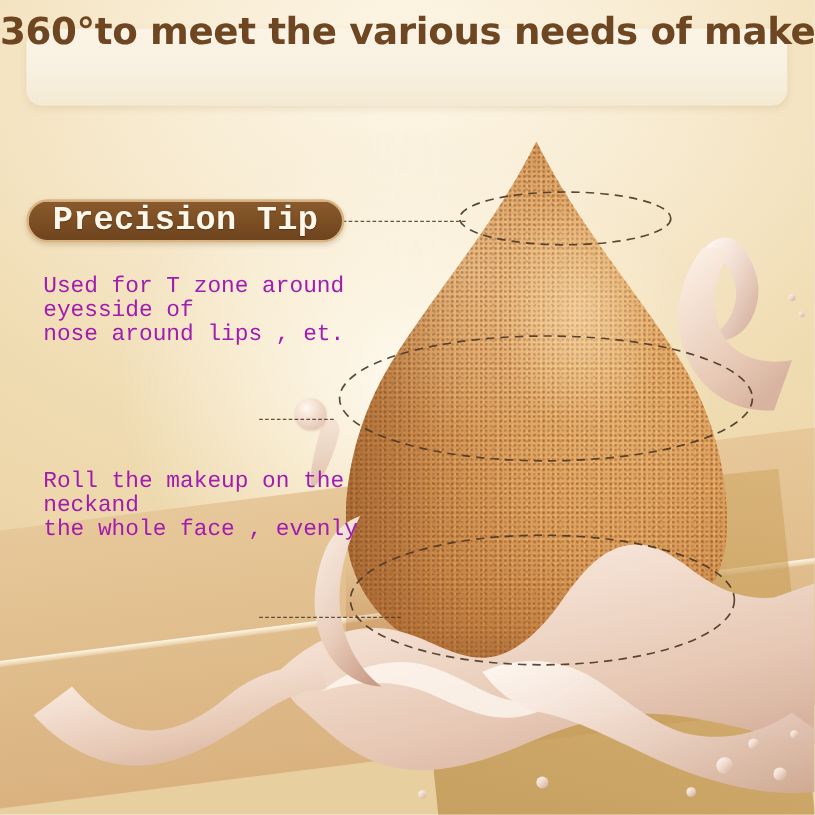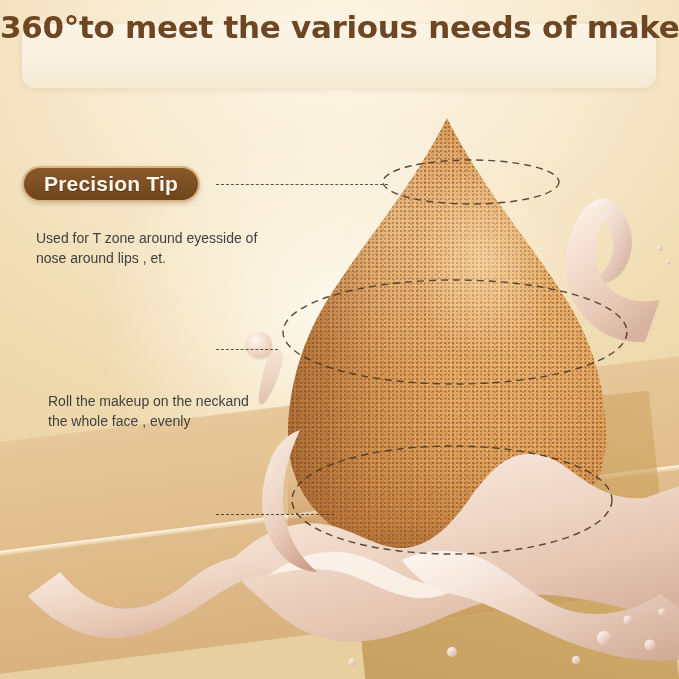--- a/index.html
+++ b/index.html
@@ -110,43 +110,43 @@
     border-radius: 18px;
     background: linear-gradient(180deg, #8a5a2c 0%, #7d4f24 48%, #6e441e 100%);
     border: 2px solid #d9b483;
     box-sizing: border-box;
     display: flex;
     align-items: center;
     padding: 0 20px;
     box-shadow: 0 2px 4px rgba(120,86,44,0.25);
   }
   .badge-label {
-    font-family: Liberation Sans, sans-serif;
+    font-family: Liberation Mono, monospace;
     font-weight: bold;
-    font-size: 21px;
+    font-size: 28px;
     color: #fdf7ec;
     letter-spacing: 0.2px;
     white-space: nowrap;
     text-shadow: 0 1px 1px rgba(60,34,12,0.55);
   }
   .badge-1 { left: 22px; top: 166px; }
   .badge-2 { left: 22px; top: 331px; }
   .badge-3 { left: 22px; top: 496px; }
 
   .desc {
     position: absolute;
-    font-family: Liberation Sans, sans-serif;
-    font-size: 14px;
+    font-family: Liberation Mono, monospace;
+    font-size: 19px;
     line-height: 20px;
-    color: #404040;
+    color: #a21caf;
     width: 310px;
     white-space: pre-line;
   }
   .desc-1 { left: 36px; top: 228px; }
-  .desc-2 { left: 48px; top: 391px; }
+  .desc-2 { left: 36px; top: 391px; }
   .desc-3 { left: 36px; top: 549px; }
 
   
   .leader {
     position: absolute;
     height: 0;
     border-top: 1.4px dashed #4a3524;
     opacity: 0.85;
   }
   .leader-1 { left: 216px; top: 184px; width: 172px; }

